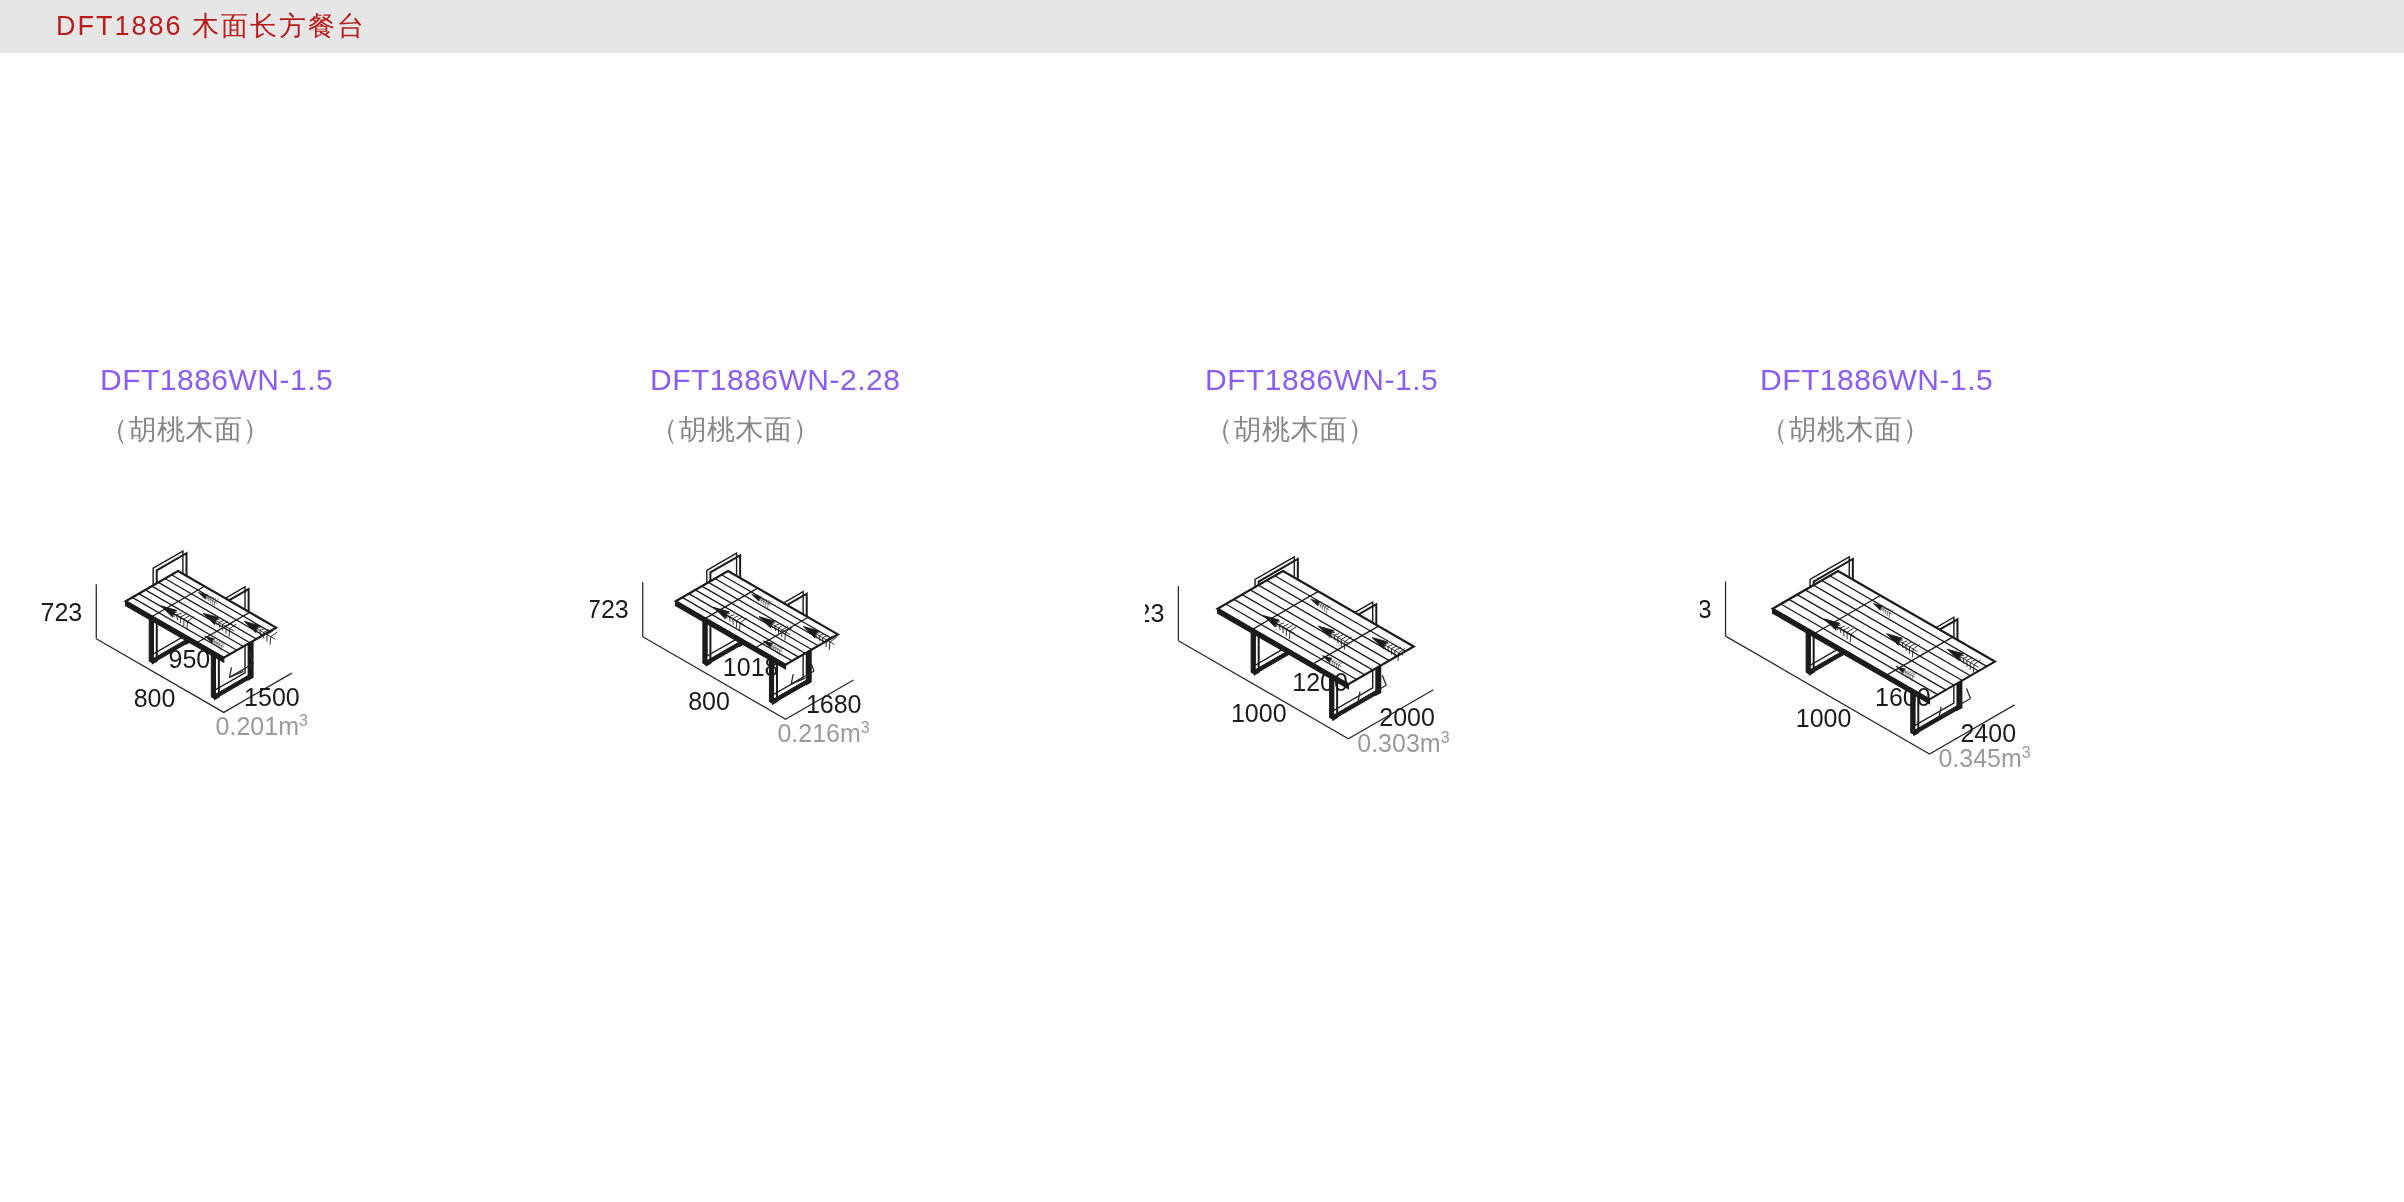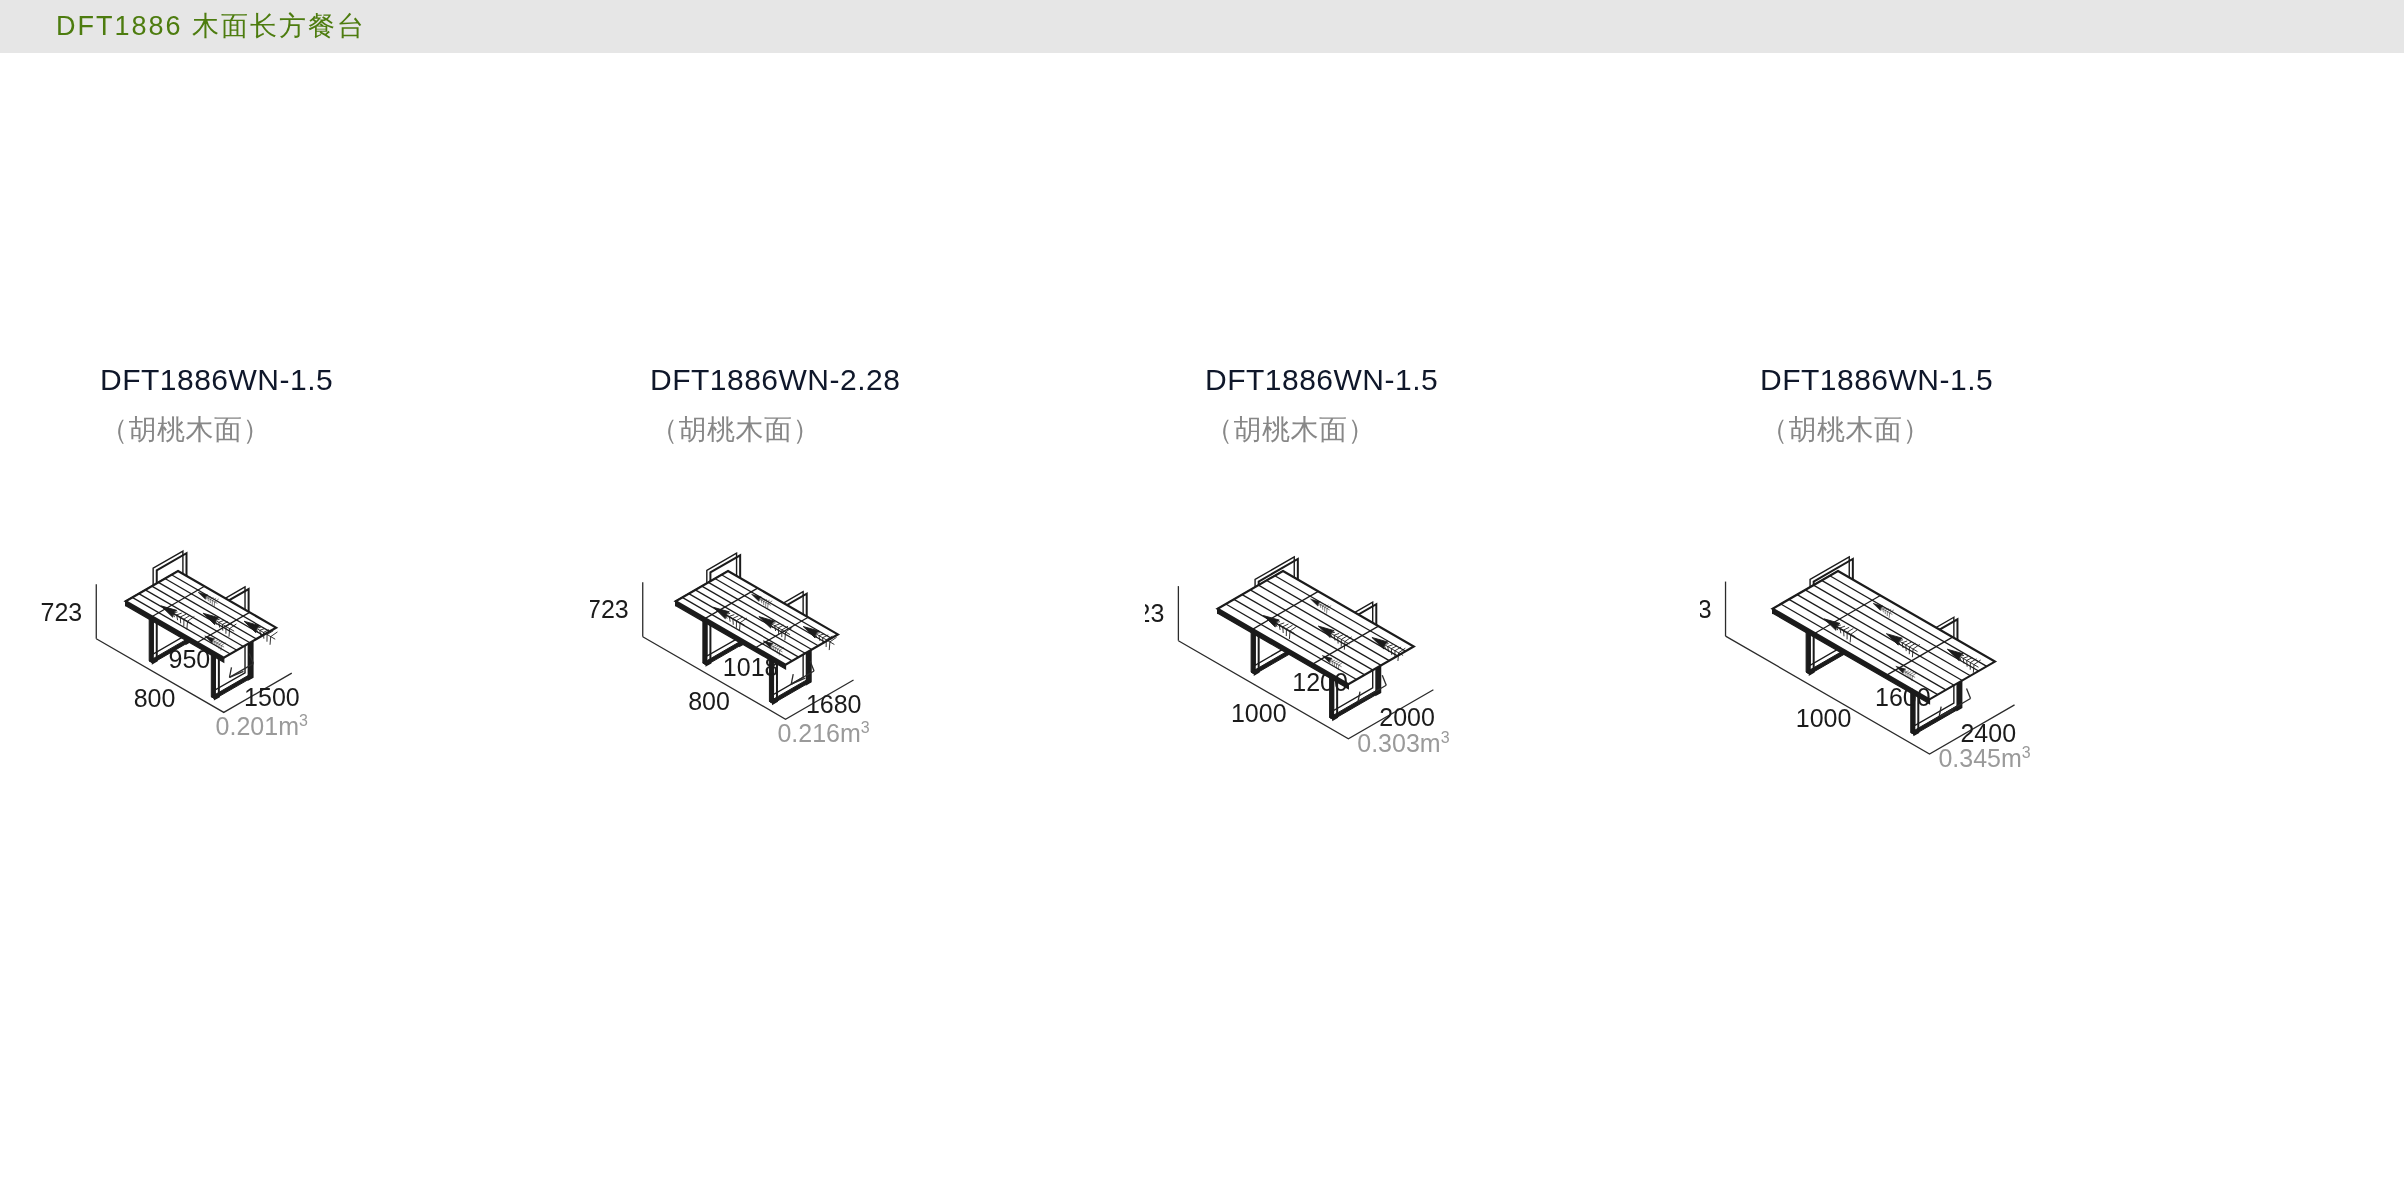--- a/index.html
+++ b/index.html
@@ -24,21 +24,21 @@
     background: #e6e6e6;
   }
   #header-title {
     position: absolute;
     left: 56px;
     top: 0;
     height: 53px;
     line-height: 53px;
     font-size: 27px;
     letter-spacing: 2px;
-    color: #4d7c0f;
+    color: #b91c1c;
     white-space: nowrap;
     text-align: center;
   }
 
   
   #panels {
     position: absolute;
     left: 0;
     top: 53px;
     width: 2404px;
@@ -53,21 +53,21 @@
   .panel-1 { left: 40px; }
   .panel-2 { left: 590px; }
   .panel-3 { left: 1145px; }
   .panel-4 { left: 1700px; }
 
   .panel-title {
     position: absolute;
     left: 60px;
     top: 310px;
     font-size: 30px;
-    color: #0f172a;
+    color: #8b5cf6;
     letter-spacing: 0.5px;
     white-space: nowrap;
   }
   .panel-subtitle {
     position: absolute;
     left: 60px;
     top: 358px;
     font-size: 28px;
     color: #878787;
     letter-spacing: 0.5px;

